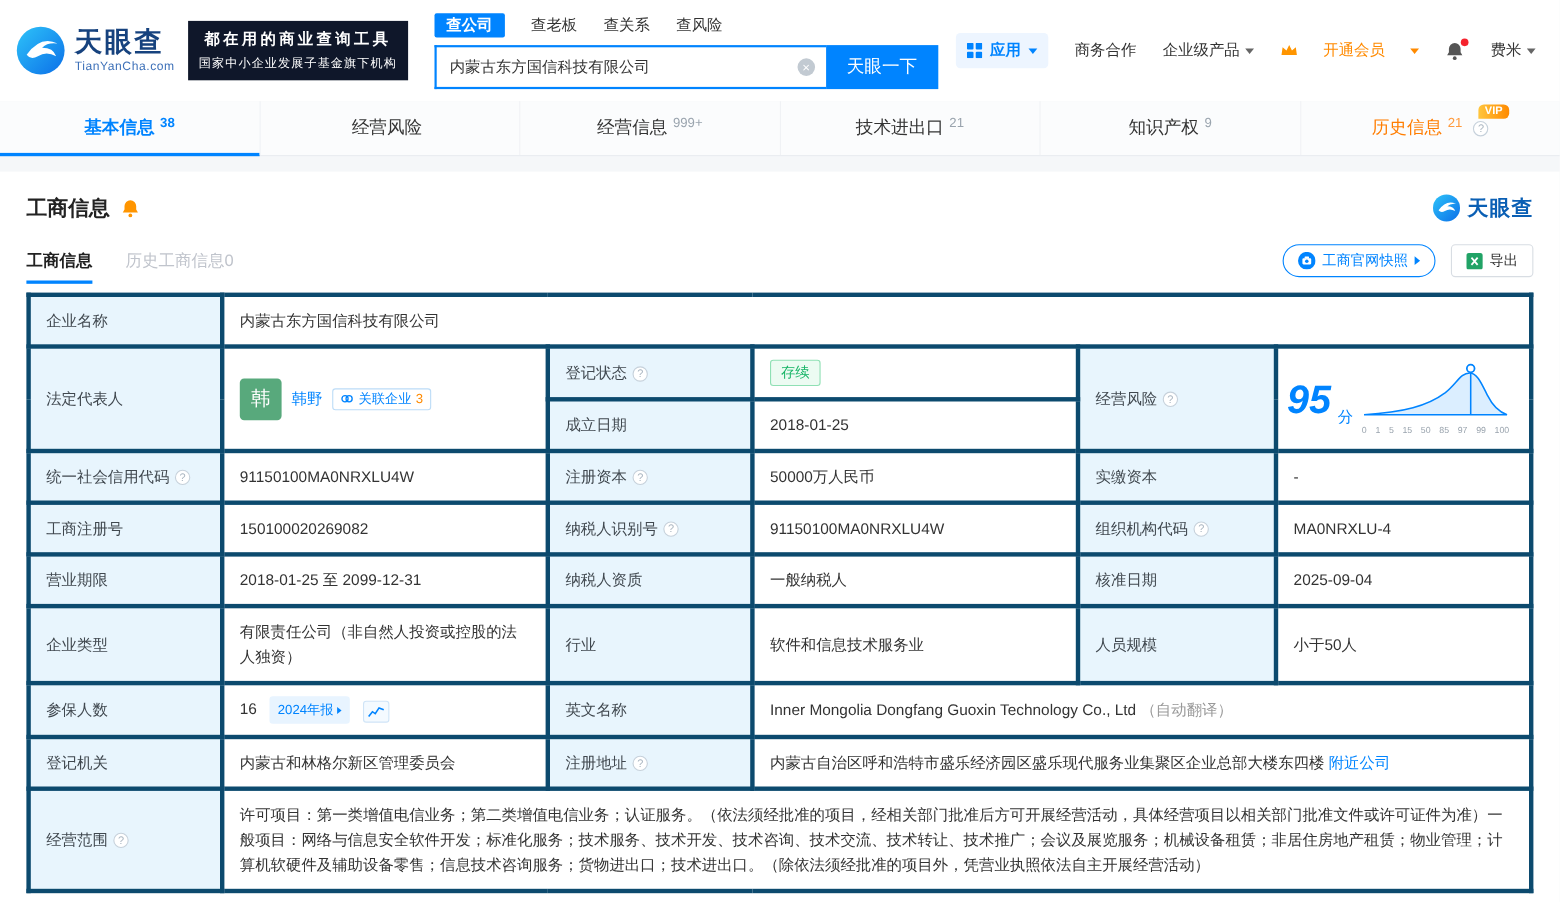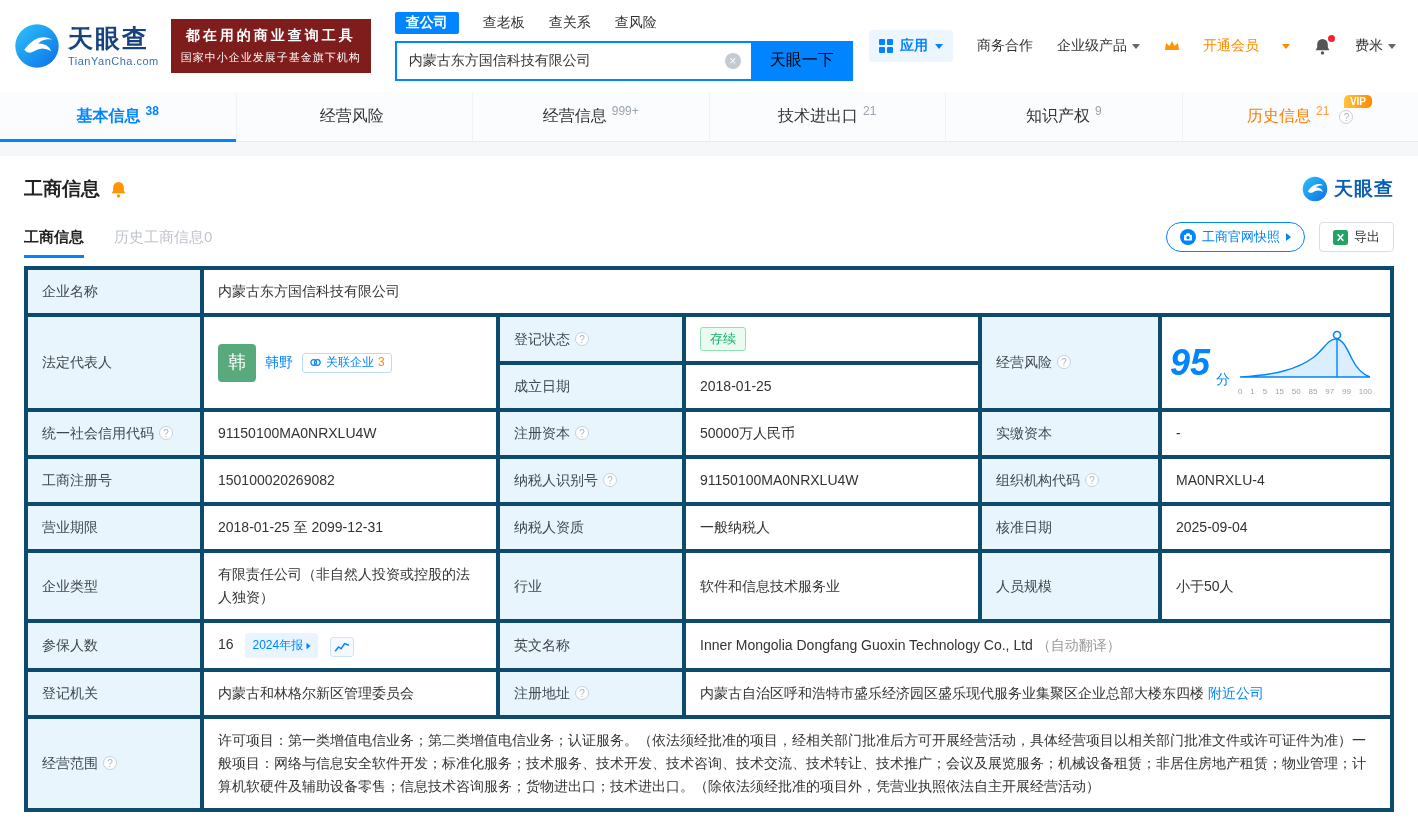--- a/index.html
+++ b/index.html
@@ -8,31 +8,31 @@
     background: #f5f7f9; color: #333;
     font-family: "Liberation Sans", "DejaVu Sans", sans-serif;
   }
   
   .header { height: 92px; background: #fff; display: flex; align-items: center; padding: 0 22px 0 14px; }
   .logo { display: flex; align-items: center; gap: 8px; cursor: pointer; }
   .logo svg { width: 46px; height: 46px; }
   .logo-txt { display: flex; flex-direction: column; line-height: 1.1; }
   .logo-name { font-size: 25px; font-weight: bold; color: #16427e; letter-spacing: 2px; }
   .logo-domain { font-size: 11px; color: #3d70b8; letter-spacing: .5px; margin-top: 2px; }
-  .banner { background: #7f1d1d; color: #fff; padding: 8px 10px; margin-left: 12px; text-align: center; }
+  .banner { background: #0f172a; color: #fff; padding: 8px 10px; margin-left: 12px; text-align: center; }
   .banner .l1 { font-size: 14px; font-weight: bold; letter-spacing: 3px; }
   .banner .l2 { font-size: 11px; letter-spacing: 1px; margin-top: 5px; }
   .search-wrap { margin-left: 24px; }
   .s-tabs { display: flex; align-items: center; gap: 24px; margin-bottom: 7px; height: 22px; }
   .s-tab { font-size: 14px; color: #333; cursor: pointer; }
   .s-tab.active { background: #0084ff; color: #fff; padding: 2px 11px; font-weight: bold; border-radius: 2px; }
   .s-box { display: flex; position: relative; }
   .s-input { width: 356px; height: 40px; border: 2px solid #0084ff; border-right: none; padding: 0 34px 0 12px; font-size: 14px; color: #333; outline: none; font-family: inherit; }
   .clear-ic { position: absolute; right: 112px; top: 12px; width: 16px; height: 16px; border-radius: 50%; background: #c2cad2; color: #fff; font-size: 12px; line-height: 16px; text-align: center; cursor: pointer; }
-  .s-btn { width: 102px; height: 40px; background: #0084ff; color: #000000; font-size: 16px; border: none; cursor: pointer; font-family: inherit; }
+  .s-btn { width: 102px; height: 40px; background: #0084ff; color: #ffffff; font-size: 16px; border: none; cursor: pointer; font-family: inherit; }
   .top-right { margin-left: auto; display: flex; align-items: center; gap: 24px; font-size: 14px; white-space: nowrap; }
   .app-pill { display: flex; align-items: center; gap: 7px; background: #edf5ff; color: #0084ff; padding: 7px 10px; border-radius: 4px; cursor: pointer; font-weight: bold; }
   .tr-link { color: #333; cursor: pointer; display: flex; align-items: center; gap: 5px; }
   .vip-link { color: #ff8a00; display: flex; align-items: center; gap: 23px; cursor: pointer; }
   .caret { width: 0; height: 0; border-left: 4px solid transparent; border-right: 4px solid transparent; border-top: 5px solid #666; display: inline-block; }
   .caret.blue { border-top-color: #0084ff; }
   .caret.orange { border-top-color: #ff8a00; }
   .bell-wrap { position: relative; cursor: pointer; display: flex; }
   .bell-dot { position: absolute; top: -3px; right: -4px; width: 7px; height: 7px; border-radius: 50%; background: #f5222d; }
   

